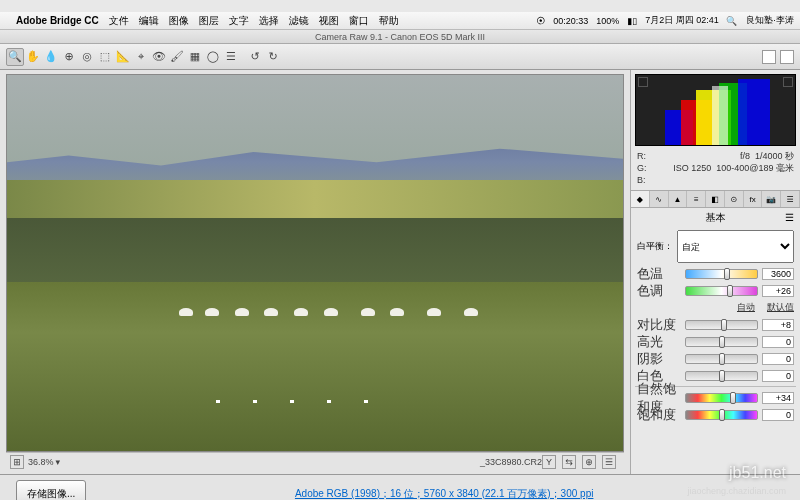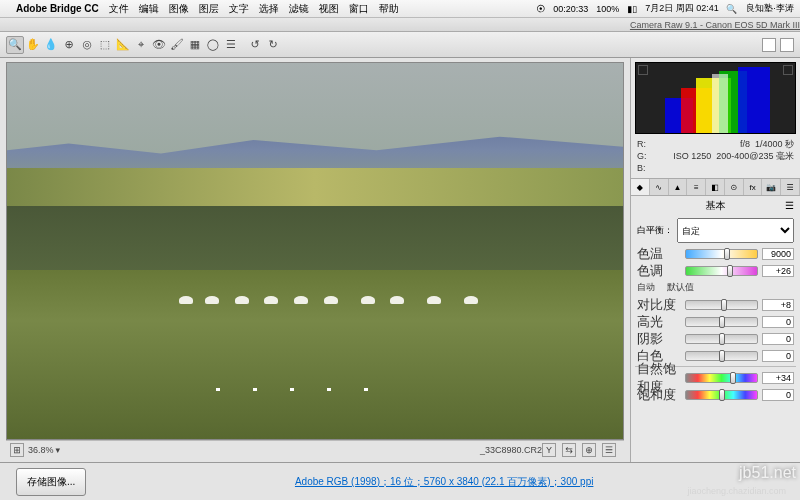--- a/index.html
+++ b/index.html
@@ -1,21 +1,21 @@
 <!DOCTYPE html>
 <html><head>
 <meta charset="utf-8">
 <style>
 * { margin: 0; padding: 0; box-sizing: border-box; font-family: "Lucida Grande", "Microsoft YaHei", sans-serif; }
 body { width: 800px; height: 500px; background: #e8e8e8; overflow: hidden; font-size: 10px; }
-.menubar { height: 18px; background: linear-gradient(#f8f8f8,#e8e8e8); border-bottom: 1px solid #bbb; display: flex; align-items: center; padding: 0 6px; gap: 10px; }
+.menubar { height: 18px; background: linear-gradient(#f8f8f8,#e8e8e8); border-bottom: 1px solid #bbb; display: flex; align-items: center; padding: 0 6px; gap: 10px; margin-top: 12px; }
 .apple { font-size: 12px; }
 .menubar .app { font-weight: bold; }
 .menubar .right { margin-left: auto; display: flex; gap: 8px; align-items: center; font-size: 9px; }
-.titlebar { height: 14px; background: linear-gradient(#e8e8e8,#d8d8d8); border-bottom: 1px solid #aaa; text-align: right; font-size: 9px; line-height: 14px; color: #555; text-decoration: underline; }
+.titlebar { height: 14px; background: linear-gradient(#e8e8e8,#d8d8d8); border-bottom: 1px solid #aaa; text-align: center; font-size: 9px; line-height: 14px; color: #555; }
 .toolbar { height: 26px; background: linear-gradient(#f0f0f0,#dadada); border-bottom: 1px solid #999; display: flex; align-items: center; padding: 0 6px; gap: 0; }
 .toolbar .tool { width: 18px; height: 18px; display: flex; align-items: center; justify-content: center; border: 1px solid transparent; cursor: pointer; font-size: 11px; color: #444; }
 .toolbar .tool.sel { background: #d0d0d0; border: 1px solid #999; border-radius: 2px; }
 .toolbar .divider { width: 6px; }
 .toolbar .zoom-ctrl { margin-left: auto; display: flex; align-items: center; gap: 4px; }
 .toolbar .sq { width: 14px; height: 14px; border: 1px solid #999; background: #fff; }
 .main { display: flex; height: 404px; }
 .preview-area { flex: 1; background: #e4e4e4; padding: 4px 6px 4px 6px; display: flex; flex-direction: column; }
 .preview { flex: 1; border: 1px solid #888; background: #808080; position: relative; overflow: hidden; }
 .sky { position: absolute; top: 0; left: 0; right: 0; height: 28%; background: linear-gradient(#a8b0b0,#9aa8a0); }
@@ -36,36 +36,36 @@
 .hist-peak { position: absolute; bottom: 0; }
 .hist-warn { position: absolute; top: 2px; width: 10px; height: 10px; border: 1px solid #555; }
 .info-rows { padding: 0 6px; color: #333; }
 .info-rows div { display: flex; justify-content: space-between; line-height: 12px; }
 .tabs { display: flex; border-top: 1px solid #aaa; border-bottom: 1px solid #aaa; margin-top: 4px; background: #d8d8d8; }
 .tab { flex: 1; height: 16px; display: flex; align-items: center; justify-content: center; font-size: 8px; cursor: pointer; border-right: 1px solid #bbb; }
 .tab.active { background: #eee; }
 .panel-title { text-align: center; padding: 3px 0; font-size: 10px; position: relative; }
 .panel-title .menu-tri { position: absolute; right: 6px; top: 4px; }
 .wb-row { display: flex; align-items: center; padding: 2px 6px; gap: 4px; }
-.wb-row select { flex: 1; font-size: 9px; height: 25px; }
+.wb-row select { flex: 1; font-size: 9px; height: 33px; }
 .slider-row { display: flex; align-items: center; padding: 1px 6px; gap: 4px; height: 17px; }
 .slider-row .lbl { width: 44px; font-size: 13px; color: #333; }
 .slider-row .track { flex: 1; height: 10px; position: relative; background: linear-gradient(#ccc,#eee); border: 1px solid #999; border-radius: 2px; }
 .slider-row .track.color-temp { background: linear-gradient(90deg,#4af,#fff,#fc4); }
 .slider-row .track.tint { background: linear-gradient(90deg,#4d4,#fff,#d4d); }
 .slider-row .track.sat { background: linear-gradient(90deg,#888,#f44,#ff4,#4f4,#4ff,#44f,#f4f); }
 .slider-row .thumb { position: absolute; top: -2px; width: 6px; height: 12px; background: linear-gradient(#fff,#ccc); border: 1px solid #666; border-radius: 2px; transform: translateX(-50%); }
 .slider-row .val { width: 32px; text-align: right; font-size: 9px; background: #fff; border: 1px solid #aaa; padding: 0 2px; }
-.auto-links { text-align: left; padding: 2px 0; font-size: 9px; color: #333; }
+.auto-links { text-align: right; padding: 2px 0; font-size: 9px; color: #333; text-decoration: underline; }
 .auto-links span { margin: 0 6px; cursor: pointer; }
 .panel hr { border: none; border-top: 1px solid #bbb; margin: 2px 4px; }
 .bottom-bar { height: 38px; border-top: 1px solid #999; background: #e4e4e4; display: flex; align-items: center; padding: 0 8px; gap: 10px; }
 .bottom-bar .btn { height: 28px; padding: 0 10px; border: 1px solid #888; border-radius: 3px; background: linear-gradient(#fff,#ddd); font-size: 10px; display: flex; align-items: center; cursor: pointer; margin-left: 8px; }
 .bottom-bar .link { flex: 1; text-align: center; color: #06c; text-decoration: underline; font-size: 10px; }
-.watermark { position: absolute; right: 4px; bottom: 18px; color: #fff; font-size: 16px; opacity: 0.5; pointer-events: none; text-shadow: 0 0 4px #000; padding-left: 48px; }
+.watermark { position: absolute; right: 14px; bottom: 18px; color: #fff; font-size: 16px; opacity: 0.5; pointer-events: none; text-shadow: 0 0 4px #000; padding-left: 48px; }
 .watermark2 { position: absolute; right: 14px; bottom: 4px; color: #ccc; font-size: 9px; opacity: 0.6; }
 </style>
 </head>
 <body>
 
 <div class="menubar">
   <span class="apple"></span>
   <span class="app">Adobe Bridge CC</span>
   <span>文件</span>
   <span>编辑</span>
@@ -166,21 +166,21 @@
       <div class="hist-peak" style="left:64%;width:20%;height:95%;background:rgba(0,0,255,.8)"></div>
       <div class="hist-peak" style="left:48%;width:10%;height:85%;background:rgba(255,255,255,.6)"></div>
     </div>
     <div class="info-rows">
       <div>
           <span>R:</span>
           <span><span>f/8</span>&nbsp;&nbsp;<span>1/4000 秒</span></span>
         </div>
       <div>
           <span>G:</span>
-          <span><span>ISO 1250</span>&nbsp;&nbsp;<span>200-400@235 毫米</span></span>
+          <span><span>ISO 1250</span>&nbsp;&nbsp;<span>100-400@189 毫米</span></span>
         </div>
       <div>
           <span>B:</span>
           <span></span>
         </div>
     </div>
     <div class="tabs">
       <div class="tab active">◆</div>
       <div class="tab">∿</div>
       <div class="tab">▲</div>
@@ -198,21 +198,21 @@
     <div class="wb-row">
       <span>白平衡：</span>
       <select><option>自定</option></select>
     </div>
 
     <div class="slider-row">
         <span class="lbl">色温</span>
         <div class="track color-temp">
           <div class="thumb" style="left:58%"></div>
         </div>
-        <span class="val">9000</span>
+        <span class="val">3600</span>
       </div>
     <div class="slider-row">
         <span class="lbl">色调</span>
         <div class="track tint">
           <div class="thumb" style="left:62%"></div>
         </div>
         <span class="val">+26</span>
       </div>
 
     <div class="auto-links"><span>自动</span><span>默认值</span></div>

